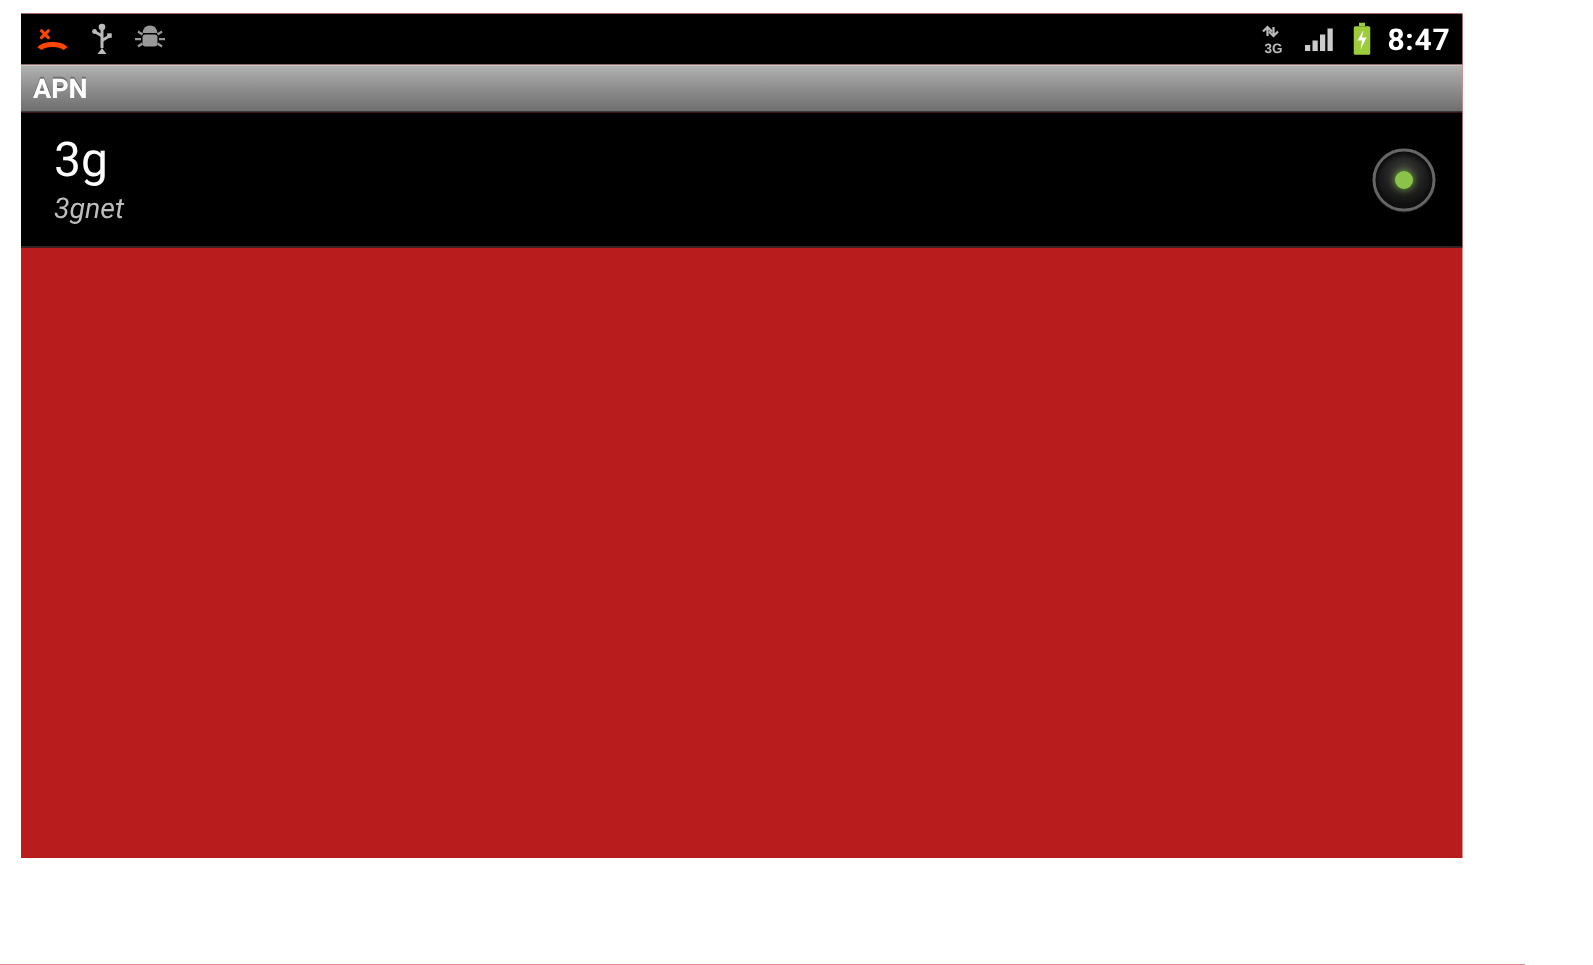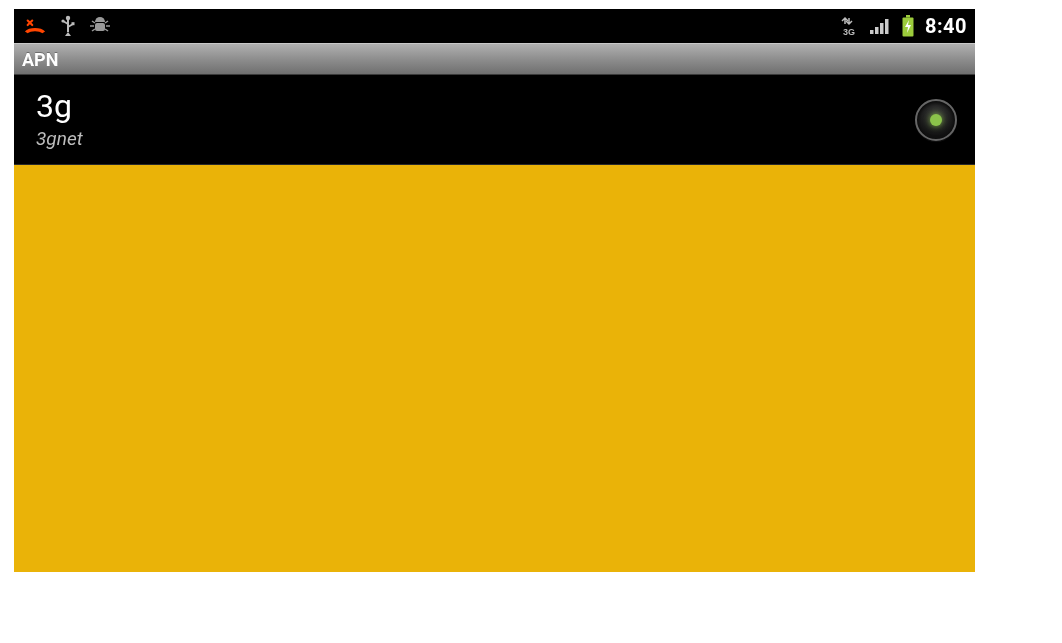--- a/index.html
+++ b/index.html
@@ -9,21 +9,21 @@
     }
     body {
       background: #fff;
       font-family: "Roboto", "Helvetica Neue", Arial, sans-serif;
     }
     .device {
       width: 961px;
       height: 563px;
       margin-left: 14px;
       margin-top: 9px;
-      background: #eab308;
+      background: #b91c1c;
       position: relative;
       overflow: hidden;
     }
     .status-bar {
       height: 34px;
       background: #000;
       display: flex;
       align-items: center;
       justify-content: space-between;
       padding: 0 8px;
@@ -169,21 +169,21 @@
           <rect x="16" y="2" width="3.5" height="15" fill="#ccc"></rect>
         </svg>
       </span>
       <span class="icon">
         <svg width="14" height="22" viewBox="0 0 14 22">
           <rect x="5" y="0" width="4" height="2.5" fill="#9ccc3c"></rect>
           <rect x="1.5" y="2.5" width="11" height="19" rx="1" fill="#9ccc3c"></rect>
           <path d="M8 5 L4 12 L7 12 L6 18 L10 10 L7 10 Z" fill="#fff"></path>
         </svg>
       </span>
-      <span class="status-time">8:40</span>
+      <span class="status-time">8:47</span>
     </div>
   </div>
 
   <div class="title-bar">
     <span class="title-bar-text">APN</span>
   </div>
 
   <div class="list">
     <div class="list-item">
       <div class="list-item-texts">

